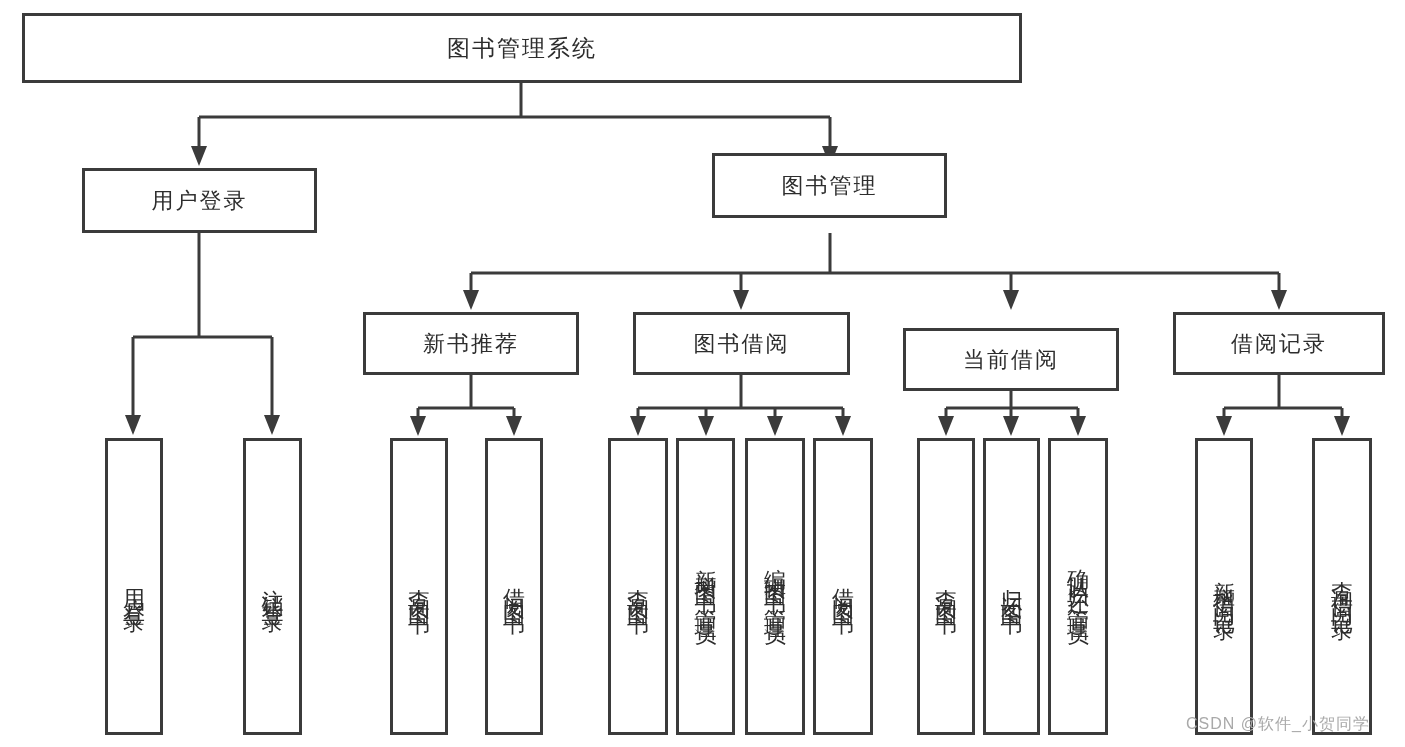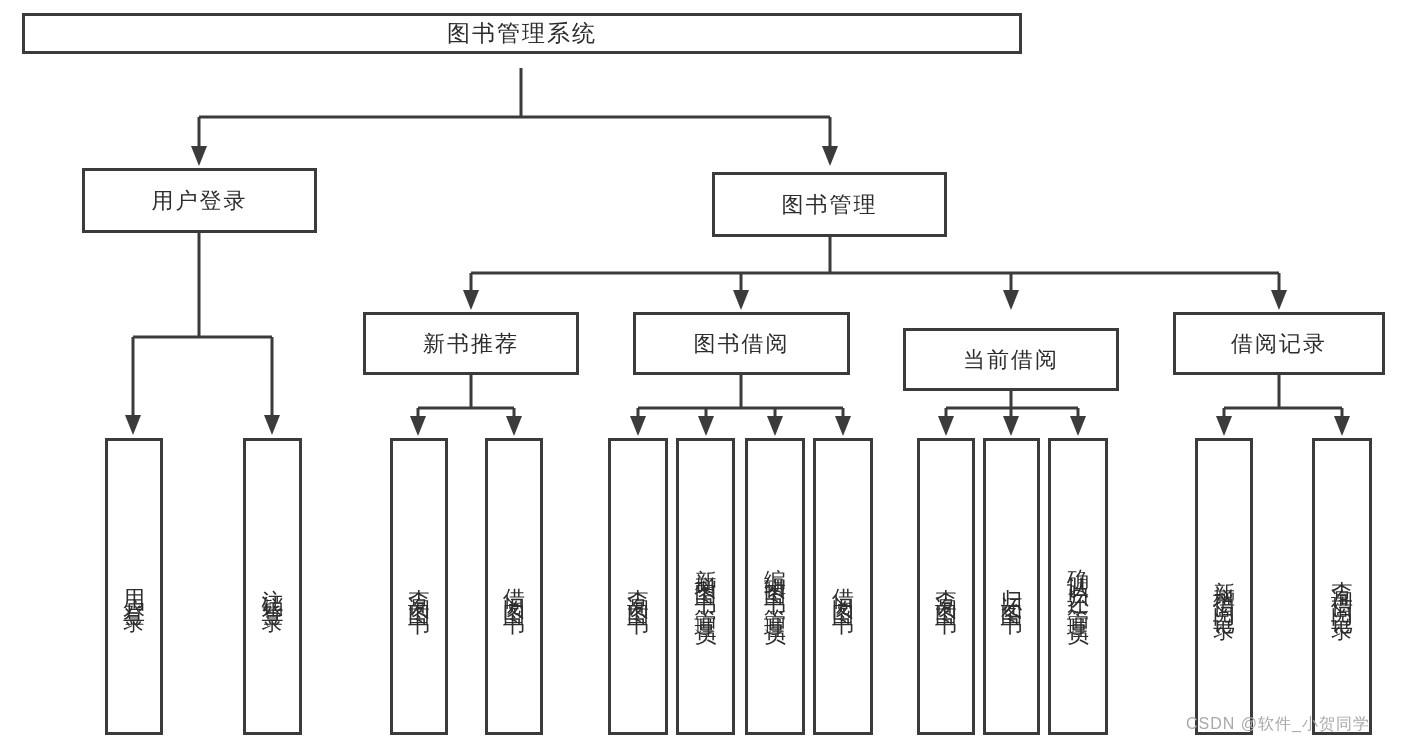--- a/index.html
+++ b/index.html
@@ -114,24 +114,24 @@
 
     <g>
       <path class="wire" d="M1279 373 V408 M1224 408 H1342"></path>
       <line class="wire" x1="1224" y1="408" x2="1224" y2="418"></line>
       <polygon class="head" points="1216,416 1232,416 1224,436"></polygon>
       <line class="wire" x1="1342" y1="408" x2="1342" y2="418"></line>
       <polygon class="head" points="1334,416 1350,416 1342,436"></polygon>
     </g>
   </svg>
 
-  <div class="node h root" style="left:22px;top:13px;width:1000px;height:41px">图书管理系统</div>
+  <div class="node h root" style="left:22px;top:13px;width:1000px;height:70px">图书管理系统</div>
 
   <div class="node h" style="left:82px;top:168px;width:235px;height:65px">用户登录</div>
-  <div class="node h" style="left:712px;top:172px;width:235px;height:65px">图书管理</div>
+  <div class="node h" style="left:712px;top:153px;width:235px;height:65px">图书管理</div>
 
   <div class="node h" style="left:633px;top:312px;width:217px;height:63px">图书借阅</div>
   <div class="node h" style="left:363px;top:312px;width:216px;height:63px">新书推荐</div>
   <div class="node h" style="left:903px;top:328px;width:216px;height:63px">当前借阅</div>
   <div class="node h" style="left:1173px;top:312px;width:212px;height:63px">借阅记录</div>
 
   <div class="node v" style="left:105px;top:438px;width:58px;height:297px">用户登录</div>
   <div class="node v" style="left:243px;top:438px;width:59px;height:297px">注销登录</div>
 
   <div class="node v" style="left:390px;top:438px;width:58px;height:297px">查询图书</div>

